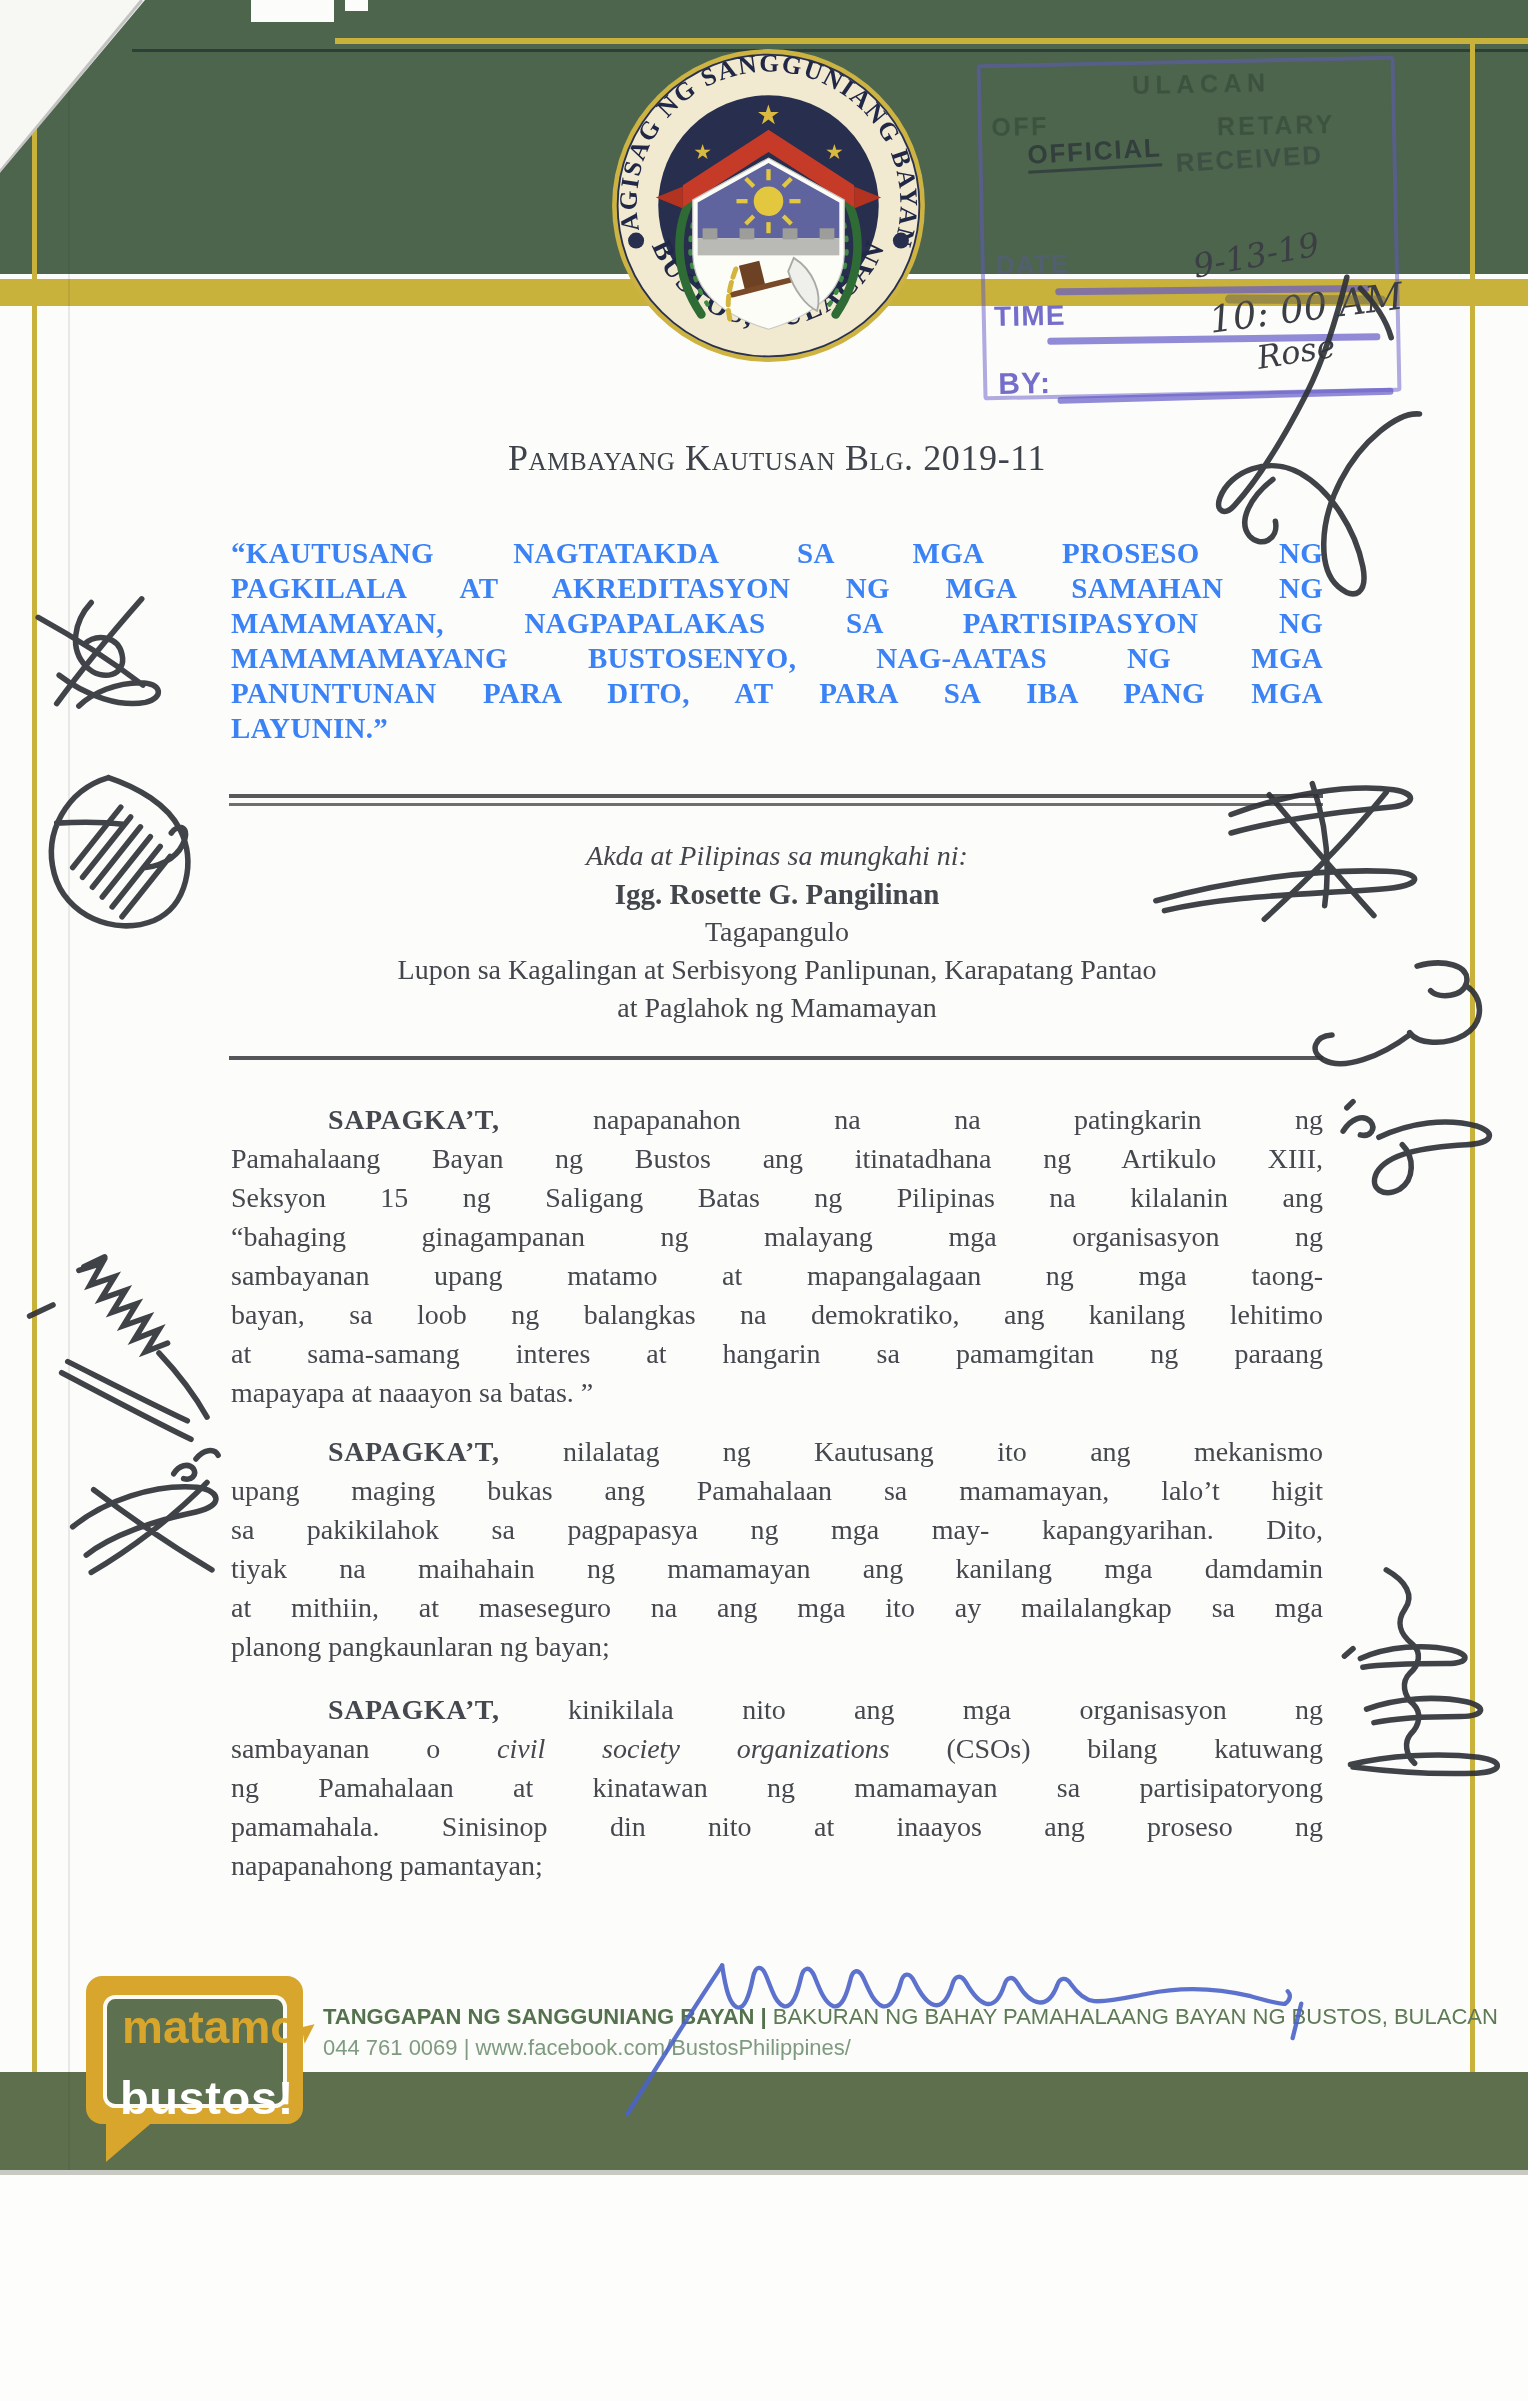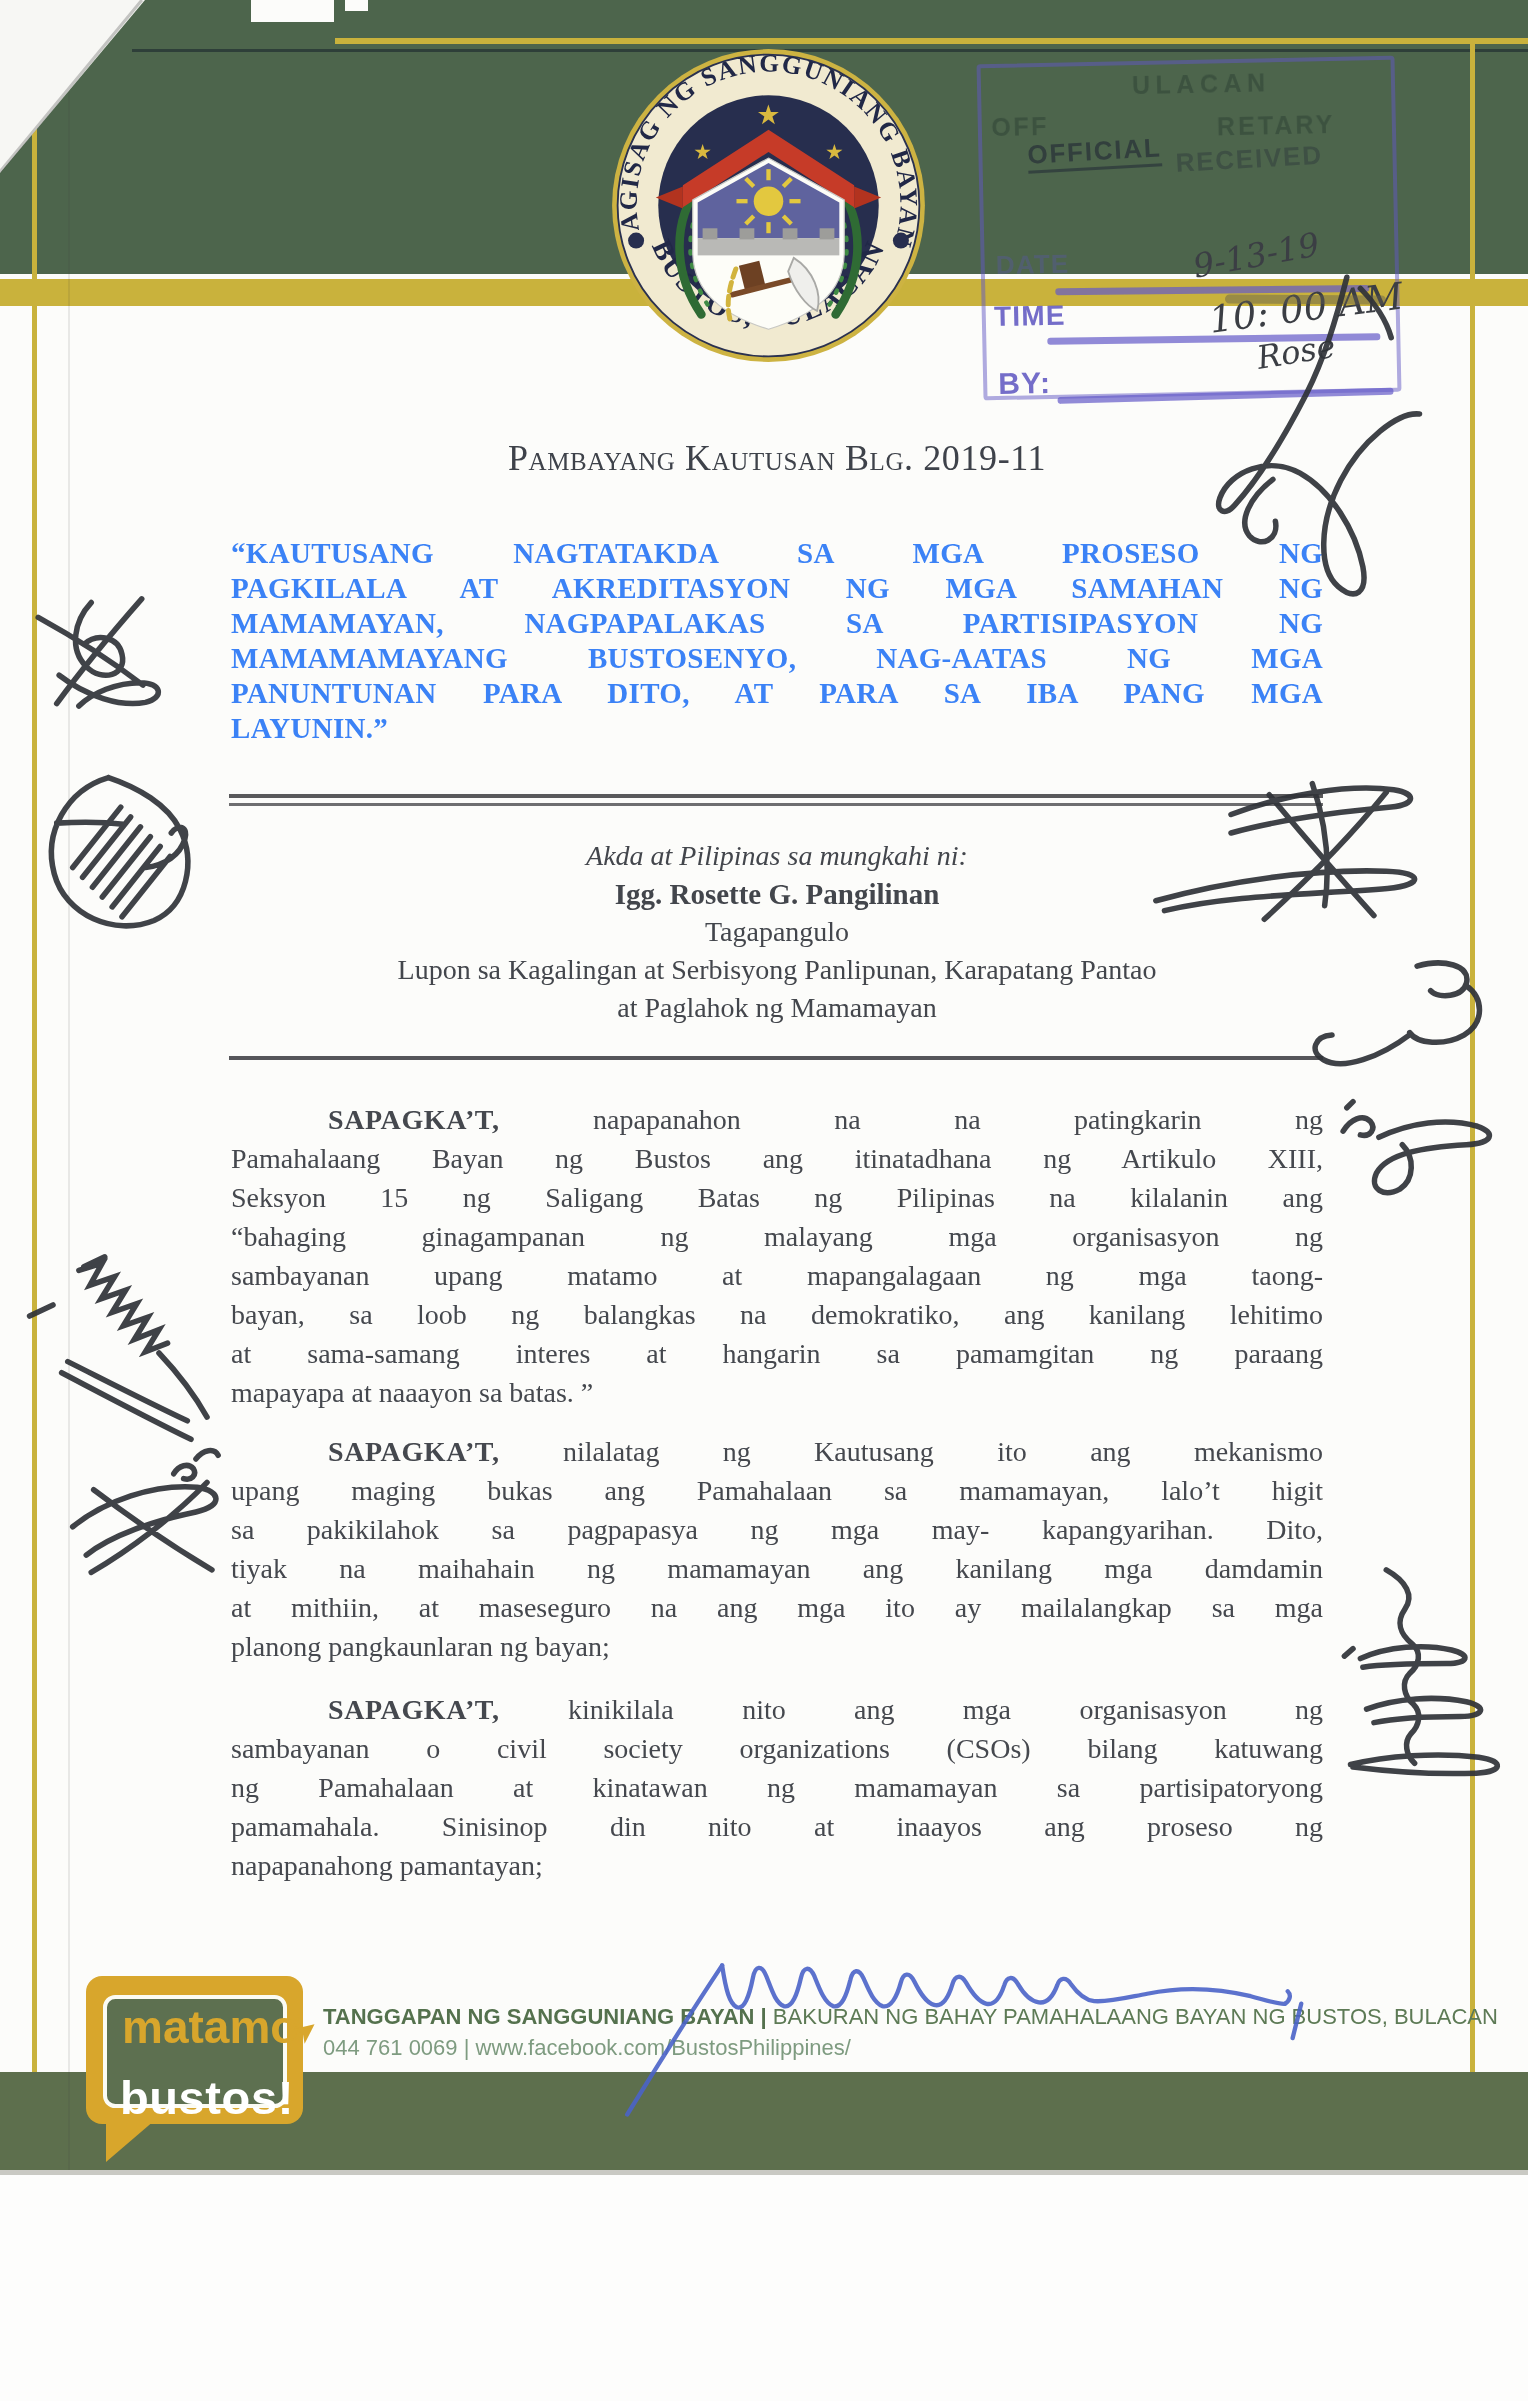--- a/index.html
+++ b/index.html
@@ -55,21 +55,21 @@
   .author{position:absolute;left:231px;top:837px;width:1092px;text-align:center;font-size:28px;
           line-height:38px;color:#43464c;}
   .author .intro{font-style:italic;}
   .author .name{font-weight:bold;font-size:29px;}
   .para{position:absolute;left:231px;width:1092px;font-size:28px;line-height:39px;color:#45484e;}
   .p1{top:1100px;} .p2{top:1432px;} .p3{top:1690px;}
   .jline,.lead-line,.ital-line{text-align:justify;text-align-last:justify;}
   .lead-line{text-indent:97px;}
   .lead{font-weight:bold;letter-spacing:0.6px;}
   .last-line{text-align:left;}
-  .ital{}
+  .ital{font-style:italic;}
   
   .stamp{position:absolute;left:980px;top:60px;width:418px;height:336px;transform:rotate(-1.2deg);
          font-family:"Liberation Sans",sans-serif;}
   .stamp-border{position:absolute;left:0;top:0;right:0;bottom:0;border:4.3px solid rgba(98,88,195,.5);border-radius:3.7px;}
   .stamp .faint{position:absolute;color:rgba(35,55,45,.42);font-weight:bold;filter:blur(0.4px);}
   .stamp .inked{position:absolute;color:rgba(42,52,58,.78);font-weight:bold;}
   .stamp .plabel{position:absolute;color:rgba(92,84,192,.85);font-weight:bold;letter-spacing:1.2px;}
   .stamp .pbar{position:absolute;background:rgba(100,90,200,.7);border-radius:3.1px;}
   .hand{position:absolute;font-family:"DejaVu Serif",serif;font-style:italic;color:#3b3e44;white-space:nowrap;}
   .smudge{position:absolute;left:1225px;top:295px;width:161px;height:9.2px;background:rgba(95,92,80,.45);

